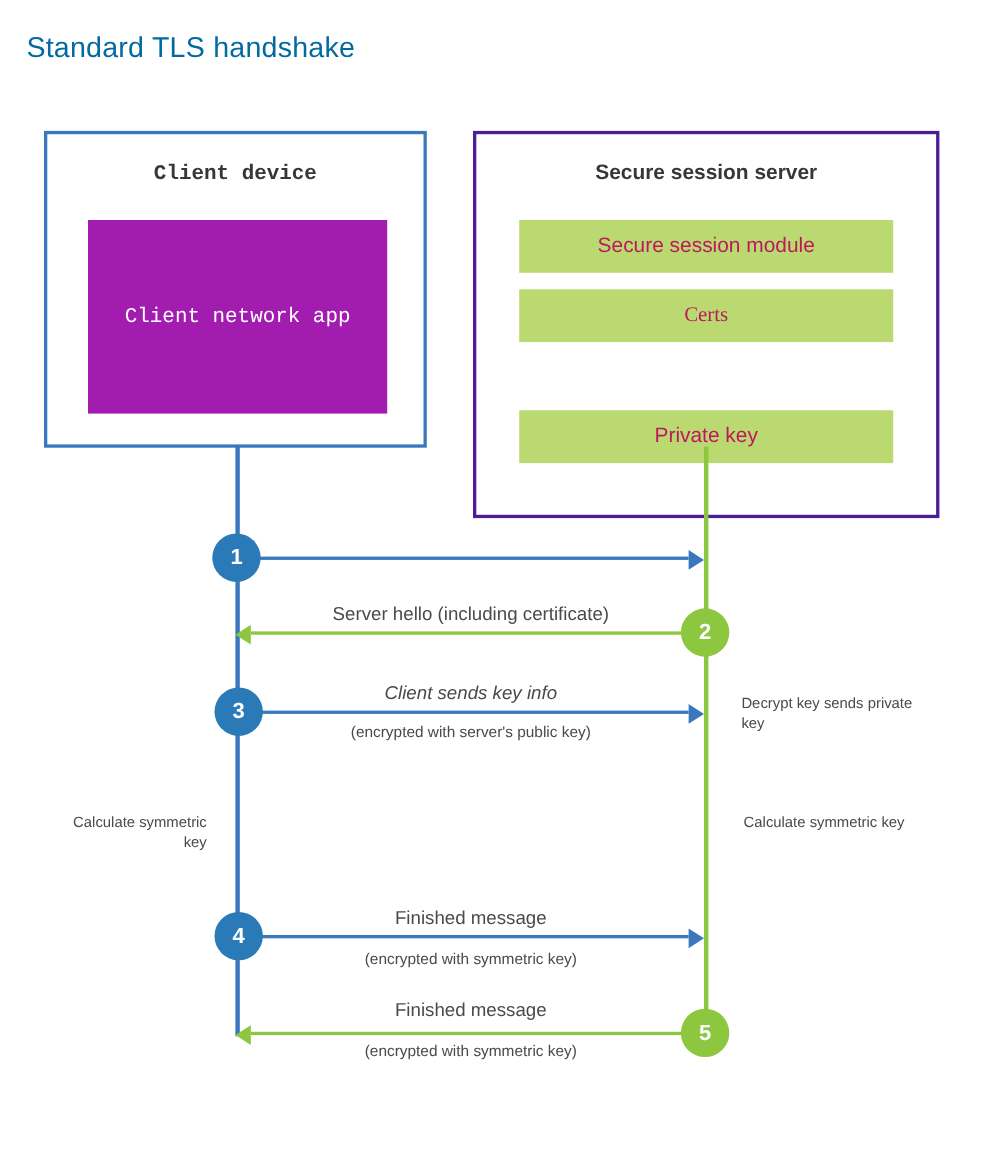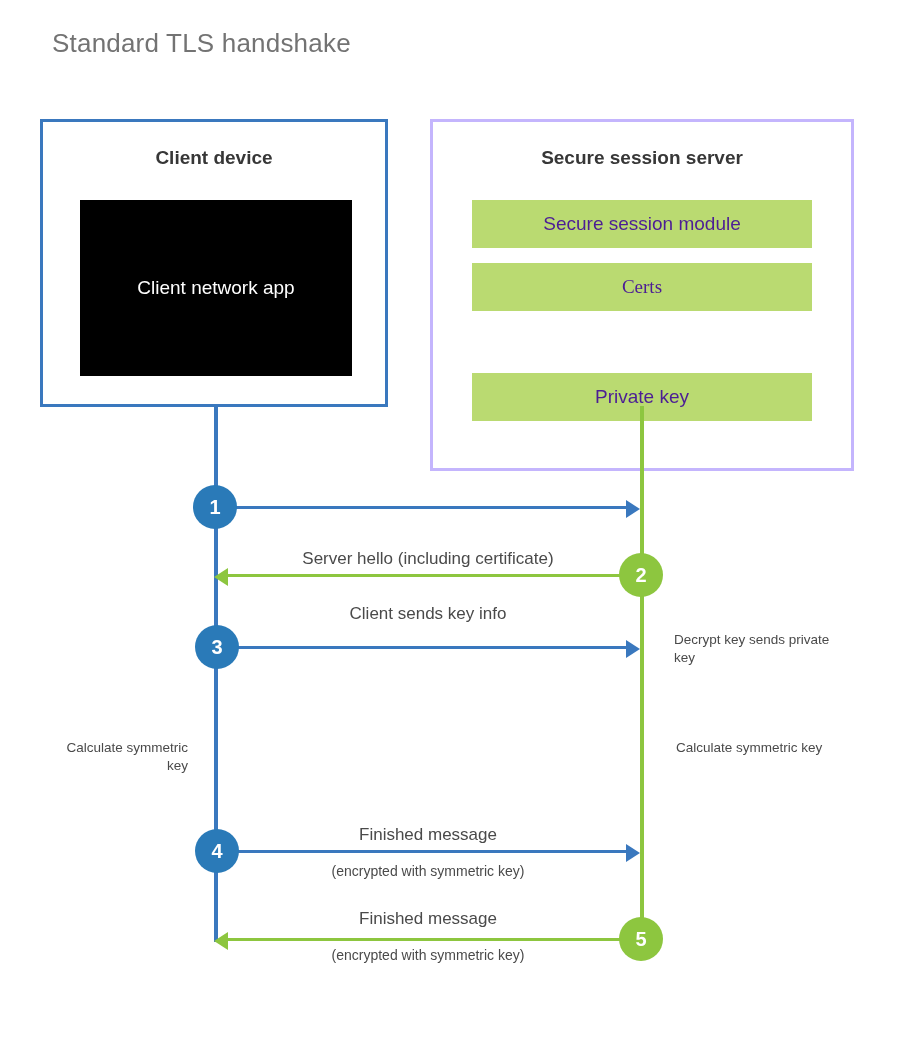--- a/index.html
+++ b/index.html
@@ -13,86 +13,87 @@
     position: relative;
     width: 900px;
     height: 1058px;
     background: #ffffff;
     overflow: hidden;
   }
 
   
   #page-title {
     position: absolute;
-    left: 52px;
+    left: 24px;
     top: 28px;
     font-size: 26px;
     font-weight: 400;
-    color: #737373;
+    color: #0369a1;
     letter-spacing: 0.2px;
     white-space: nowrap;
   }
 
   
   .entity-box {
     position: absolute;
     background: #ffffff;
   }
   #client-box {
     left: 40px;
     top: 119px;
     width: 348px;
     height: 288px;
     border: 3px solid #3A78BE;
+    font-family: Liberation Mono, monospace;
   }
   #server-box {
     left: 430px;
     top: 119px;
     width: 424px;
     height: 352px;
-    border: 3px solid #c4b5fd;
+    border: 3px solid #4c1d95;
   }
   .entity-title {
     position: absolute;
     left: 0;
     right: 0;
     top: 25px;
     text-align: center;
     font-size: 19px;
     font-weight: bold;
     color: #373737;
   }
 
   
   #client-app-block {
     position: absolute;
     left: 37px;
     top: 78px;
     width: 272px;
     height: 176px;
-    background: #000000;
+    background: #a21caf;
     display: flex;
     align-items: center;
     justify-content: center;
     text-align: center;
     color: #ffffff;
     font-size: 19px;
     line-height: 1.42;
     padding: 0 14px;
   }
   .server-block {
     position: absolute;
     left: 39px;
     width: 340px;
     height: 48px;
     background: #BADA71;
     display: flex;
     align-items: center;
     justify-content: center;
-    color: #4c1d95;
+    color: #be185d;
     font-size: 19px;
   }
   #server-block-0 { top: 78px; }
   #server-block-1 { top: 141px; font-family: Liberation Serif, serif; }
   #server-block-2 { top: 204px; margin-top: 47px; }
 
   
   .lifeline {
     position: absolute;
     width: 4px;
@@ -195,23 +196,24 @@
 
   <div class="arrow-line blue-stroke" style="left:216px; top:506px; width:410px;"></div>
   <div class="arrow-head right blue-head" style="left:626px; top:500px;"></div>
   <div class="step-circle circle-blue" style="left:193px; top:485px;">1</div>
 
   <div class="msg-label" style="left:216px; top:549px; width:424px;">Server hello (including certificate)</div>
   <div class="arrow-line green-stroke" style="left:228px; top:574px; width:412px;"></div>
   <div class="arrow-head left green-head" style="left:214px; top:568px;"></div>
   <div class="step-circle circle-green" style="left:619px; top:553px;">2</div>
 
-  <div class="msg-label" style="left:216px; top:604px; width:424px;">Client sends key info</div>
+  <div class="msg-label" style="left:216px; top:620px; width:424px;font-style:italic;">Client sends key info</div>
   <div class="arrow-line blue-stroke" style="left:216px; top:646px; width:410px;"></div>
   <div class="arrow-head right blue-head" style="left:626px; top:640px;"></div>
+  <div class="msg-sublabel" style="left:216px; top:657px; width:424px;">(encrypted with server's public key)</div>
   <div class="step-circle circle-blue" style="left:195px; top:625px;">3</div>
 
   <div class="side-note left-align" style="left:674px; top:631px; width:170px;">Decrypt key sends private key</div>
 
   <div class="side-note right-align" style="left:44px; top:739px; width:144px;">Calculate symmetric key</div>
   <div class="side-note left-align" style="left:676px; top:739px; width:150px;">Calculate symmetric key</div>
 
   <div class="msg-label" style="left:216px; top:825px; width:424px;">Finished message</div>
   <div class="arrow-line blue-stroke" style="left:216px; top:850px; width:410px;"></div>
   <div class="arrow-head right blue-head" style="left:626px; top:844px;"></div>

